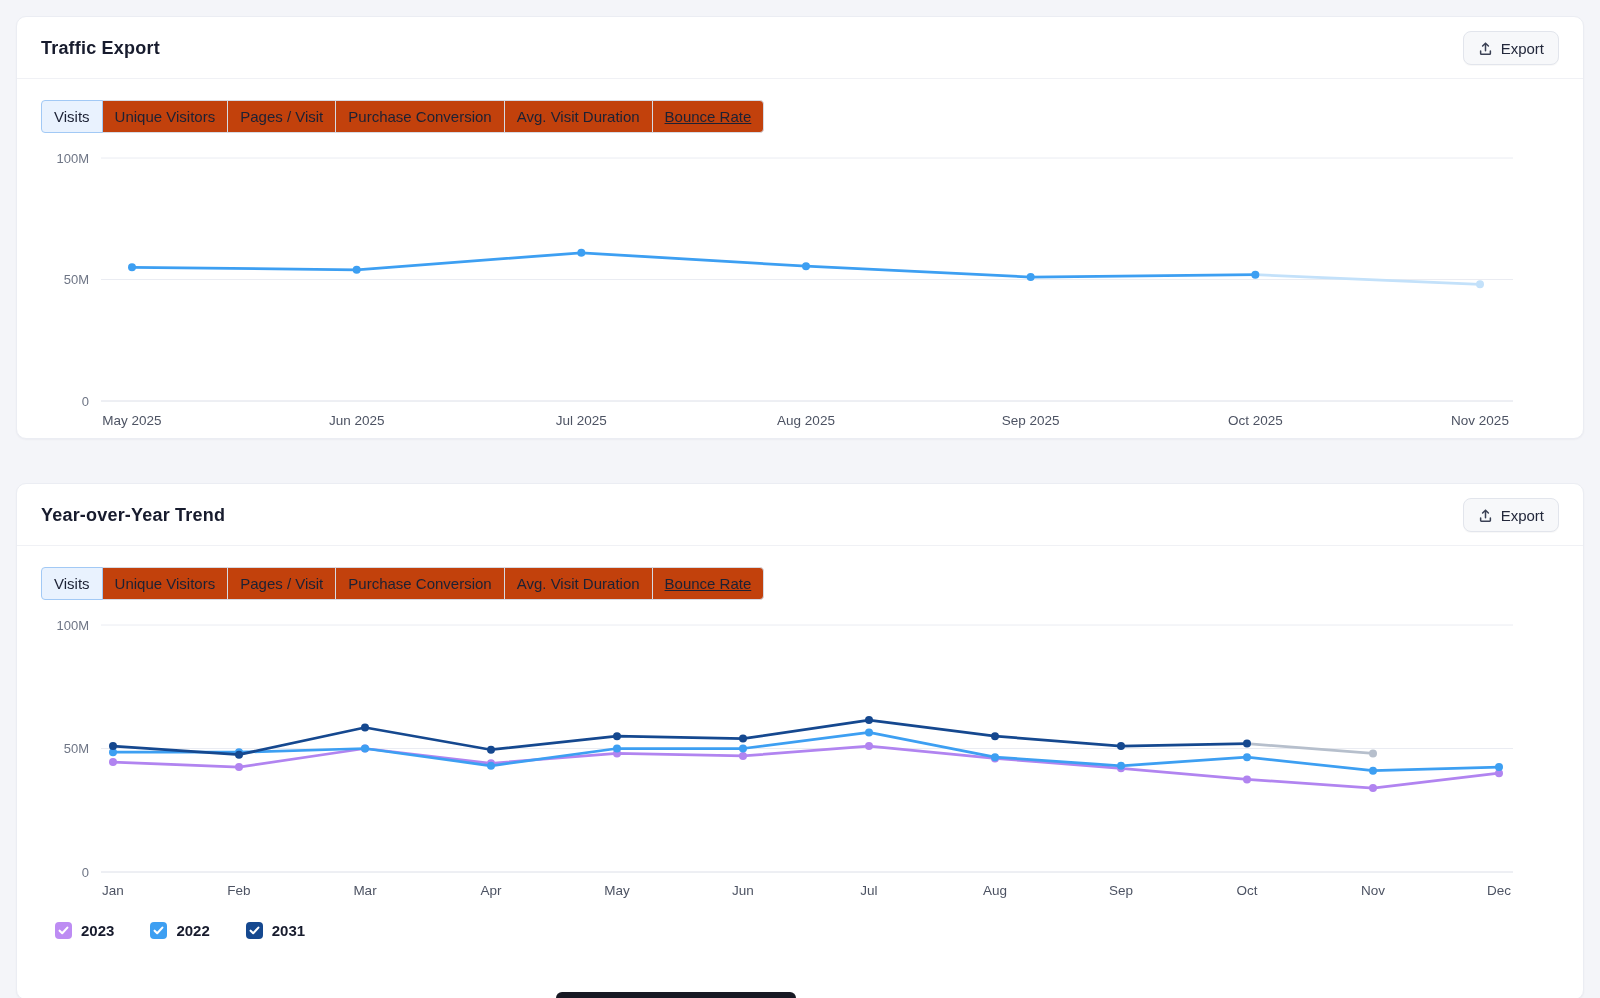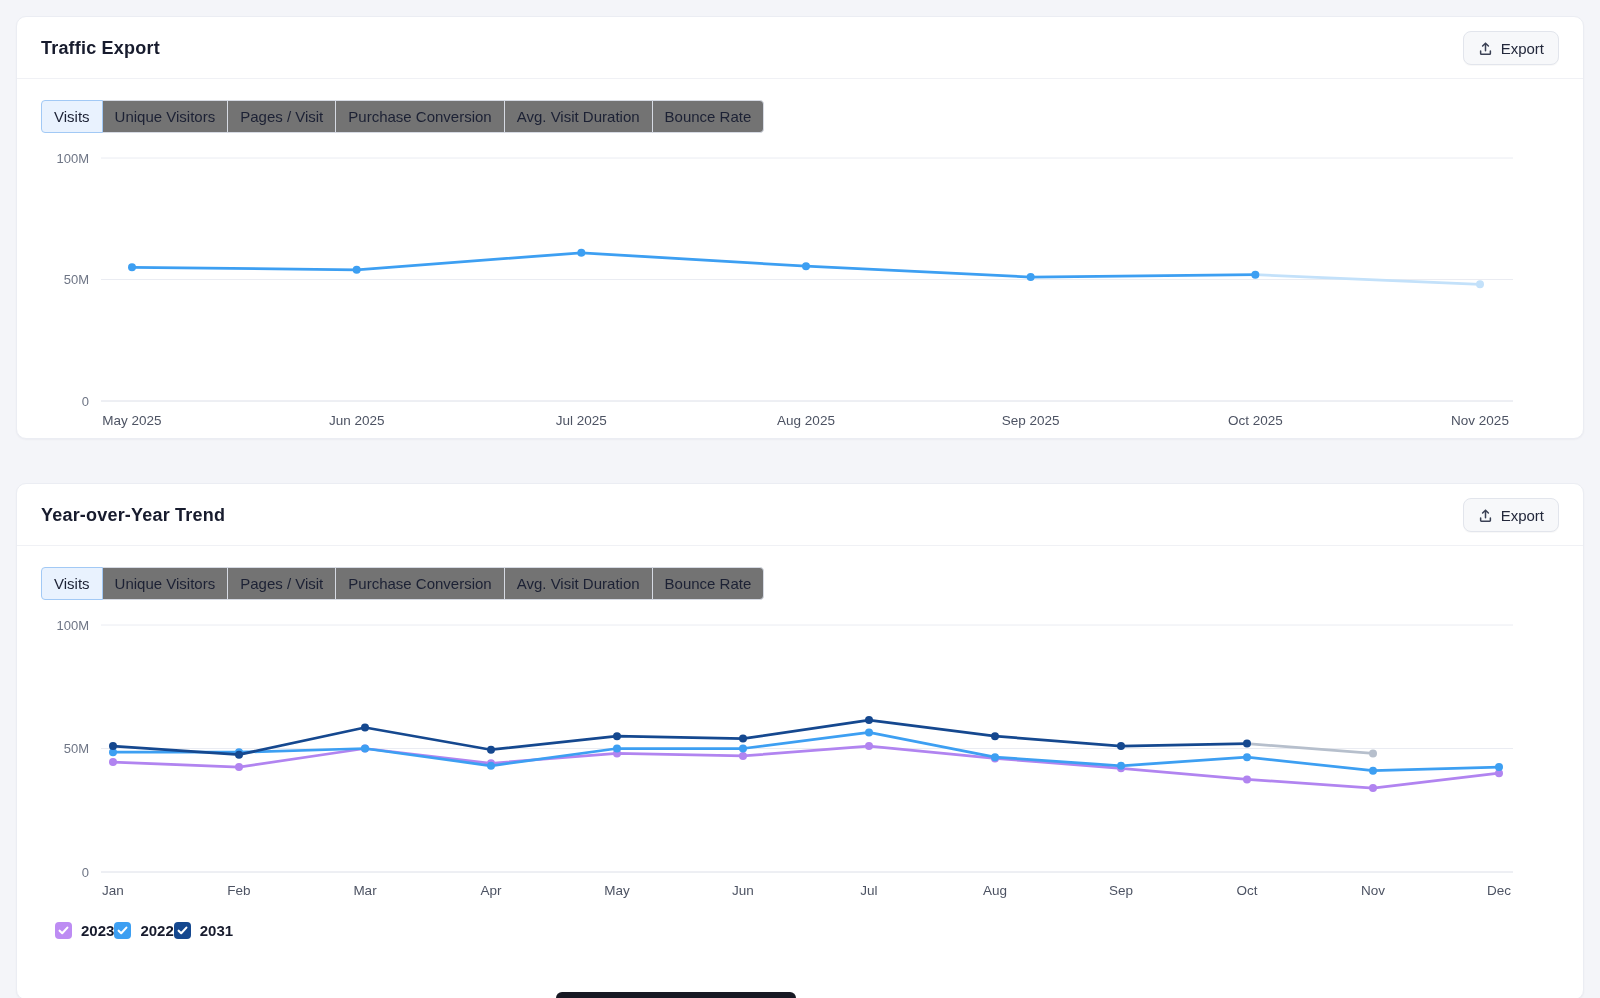--- a/index.html
+++ b/index.html
@@ -37,35 +37,35 @@
     cursor:pointer;
     box-shadow:0 1px 1px rgba(0,0,0,.03);
   }
   .export-icon { display:inline-flex; }
   .tabs { display:inline-flex; margin:21px 0 0 24px; }
   .tab {
     height:33px; padding:0 12px;
     display:inline-flex; align-items:center;
     font-family:"Liberation Sans", sans-serif;
     font-size:15px; color:#1c2134;
-    background:#737373;
+    background:#c2410c;
     border:1px solid #d6dae3;
     margin-left:-1px;
     cursor:pointer;
     white-space:nowrap;
   }
   .tab:first-child { margin-left:0; border-radius:4px 0 0 4px; }
-  .tab:last-child  { border-radius:0 4px 4px 0; }
+  .tab:last-child  { border-radius:0 4px 4px 0;text-decoration:underline; }
   .tab.selected {
     background:#e9f2fe;
     border-color:#a2c9f5;
     position:relative; z-index:1;
   }
   .chart-svg { display:block; margin-top:15px; }
-  .legend { display:flex; align-items:center; margin:20px 0 0 26px;padding-left:12px; }
+  .legend { display:flex; align-items:center; gap:36px; margin:20px 0 0 26px;padding-left:12px; }
   .legend-item { display:flex; align-items:center; gap:9px; cursor:pointer; }
   .legend-checkbox {
     width:17px; height:17px; border-radius:4px;
     display:inline-flex; align-items:center; justify-content:center;
   }
   .legend-label { font-size:15px; font-weight:600; color:#171b2d; }
   .bottom-overlay {
     position:absolute; left:556px; bottom:0;
     width:240px; height:6px;
     background:#171923;

